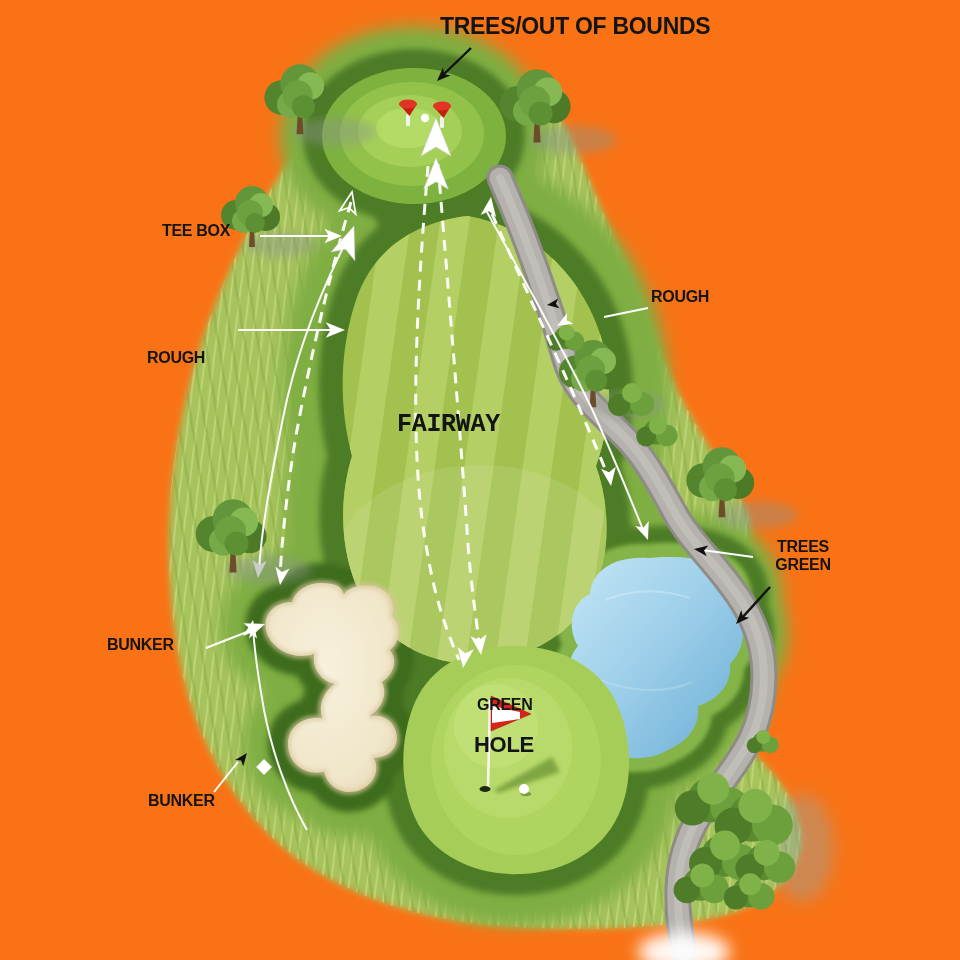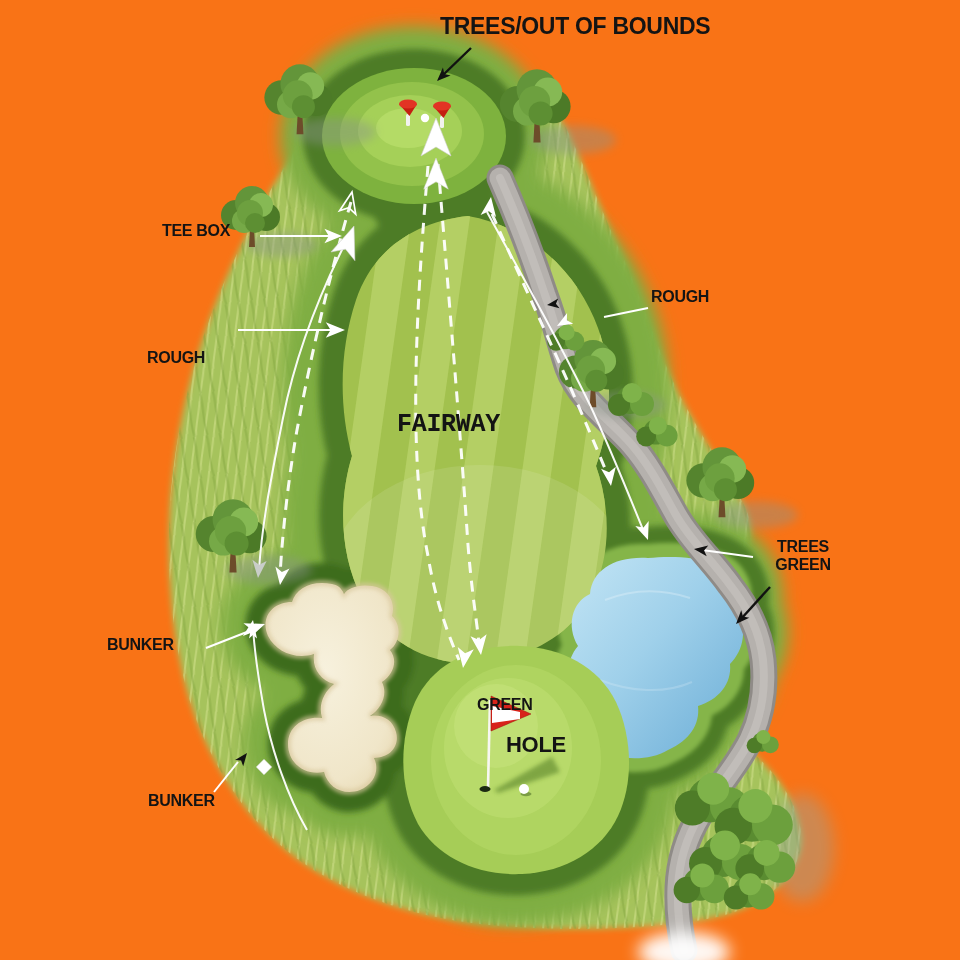--- a/index.html
+++ b/index.html
@@ -279,15 +279,15 @@
 <div class="lbl fs24" style="left:147px;top:349px;">ROUGH</div>
 <div class="lbl fs25" style="left:397px;top:411px;font-family:Liberation Mono, monospace;">FAIRWAY</div>
 <div class="lbl fs24" style="left:651px;top:288px;">ROUGH</div>
 <div class="lbl fs24 center" style="left:757px;top:538px;width:92px;">
   <div>TREES</div>
   <div>GREEN</div>
 </div>
 <div class="lbl fs24" style="left:107px;top:636px;">BUNKER</div>
 <div class="lbl fs24" style="left:148px;top:792px;">BUNKER</div>
 <div class="lbl fs24" style="left:477px;top:696px;">GREEN</div>
-<div class="lbl fs22" style="left:506px;top:733px;">HOLE</div>
+<div class="lbl fs22" style="left:474px;top:733px;">HOLE</div>
 
 </div>
 
 </body></html>

